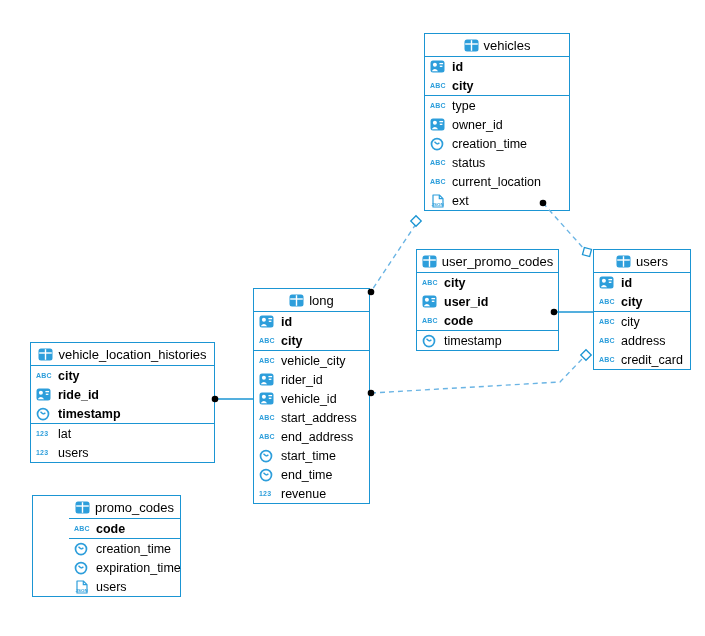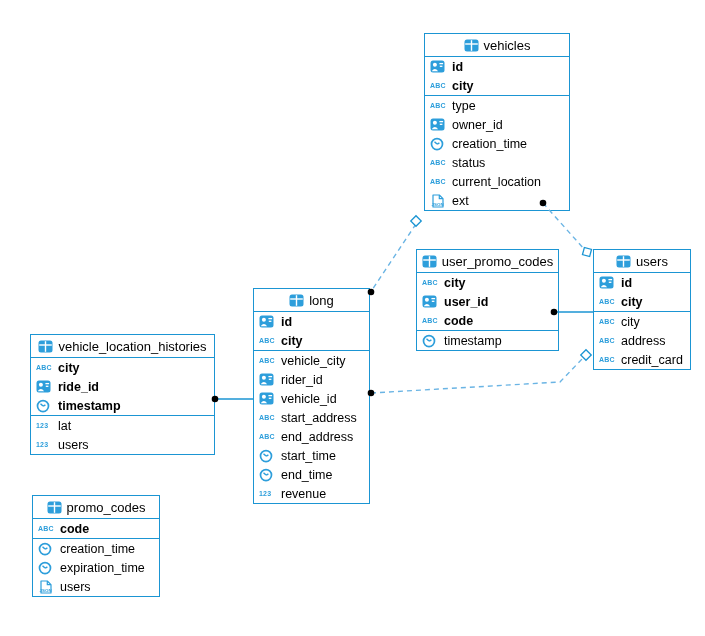--- a/index.html
+++ b/index.html
@@ -342,21 +342,21 @@
           <span class="cname">end_time</span>
         </div>
         <div class="crow">
           <span class="icn">
             <span class="ticon">123</span>
           </span>
           <span class="cname">revenue</span>
         </div>
       </div>
     </div>
-    <div class="table" style="left: 30px; top: 334px; width: 185px;">
+    <div class="table" style="left: 30px; top: 342px; width: 185px;">
       <div class="thead">
         <span class="icn" style="width: 15px; min-width: 15px;">
           <svg width="15" height="13" viewBox="0 0 15 13">
             <rect x="0.5" y="0.5" width="14" height="12" rx="2.5" fill="#2d9edb"></rect>
             <line x1="1.2" y1="5" x2="13.8" y2="5" stroke="#fff" stroke-width="1.4"></line>
             <line x1="7.5" y1="1.2" x2="7.5" y2="11.8" stroke="#fff" stroke-width="1.4"></line>
           </svg>
         </span>
         <span>vehicle_location_histories</span>
       </div>
@@ -398,21 +398,21 @@
           <span class="cname">lat</span>
         </div>
         <div class="crow">
           <span class="icn">
             <span class="ticon">123</span>
           </span>
           <span class="cname">users</span>
         </div>
       </div>
     </div>
-    <div class="table" style="left: 32px; top: 495px; width: 128px;">
+    <div class="table" style="left: 32px; top: 495px; width: 149px; padding-left: 36px;">
       <div class="thead">
         <span class="icn" style="width: 15px; min-width: 15px;">
           <svg width="15" height="13" viewBox="0 0 15 13">
             <rect x="0.5" y="0.5" width="14" height="12" rx="2.5" fill="#2d9edb"></rect>
             <line x1="1.2" y1="5" x2="13.8" y2="5" stroke="#fff" stroke-width="1.4"></line>
             <line x1="7.5" y1="1.2" x2="7.5" y2="11.8" stroke="#fff" stroke-width="1.4"></line>
           </svg>
         </span>
         <span>promo_codes</span>
       </div>

